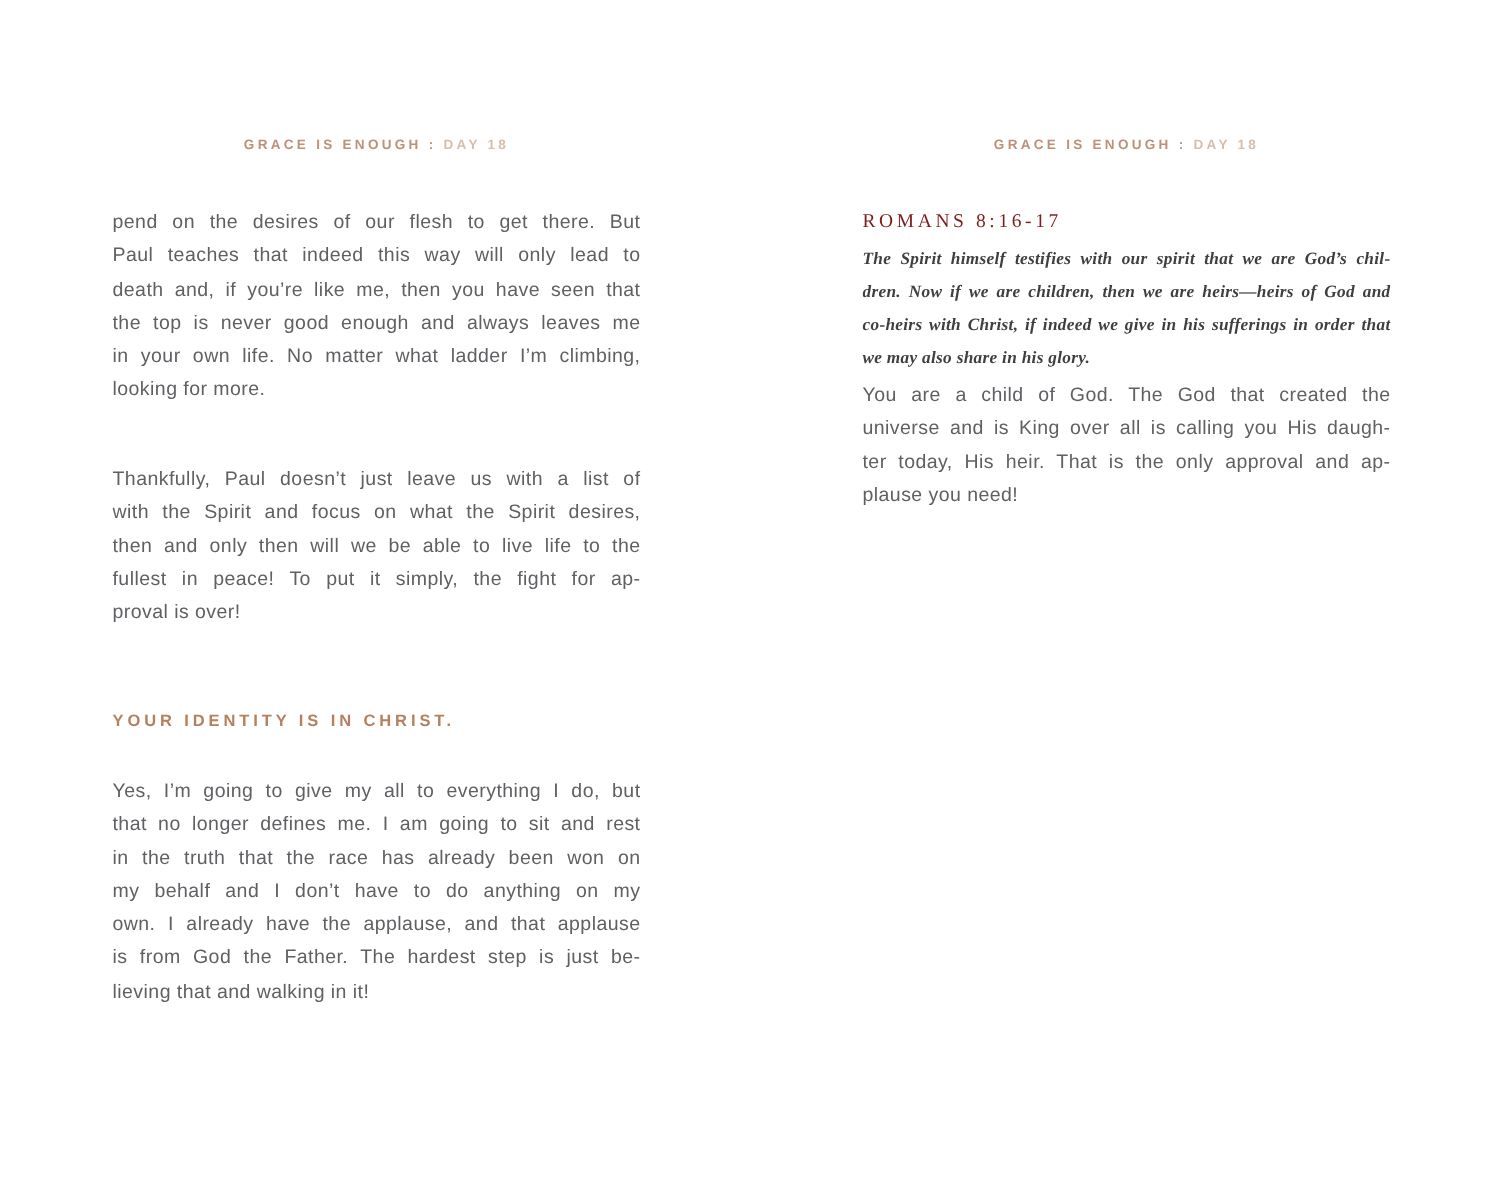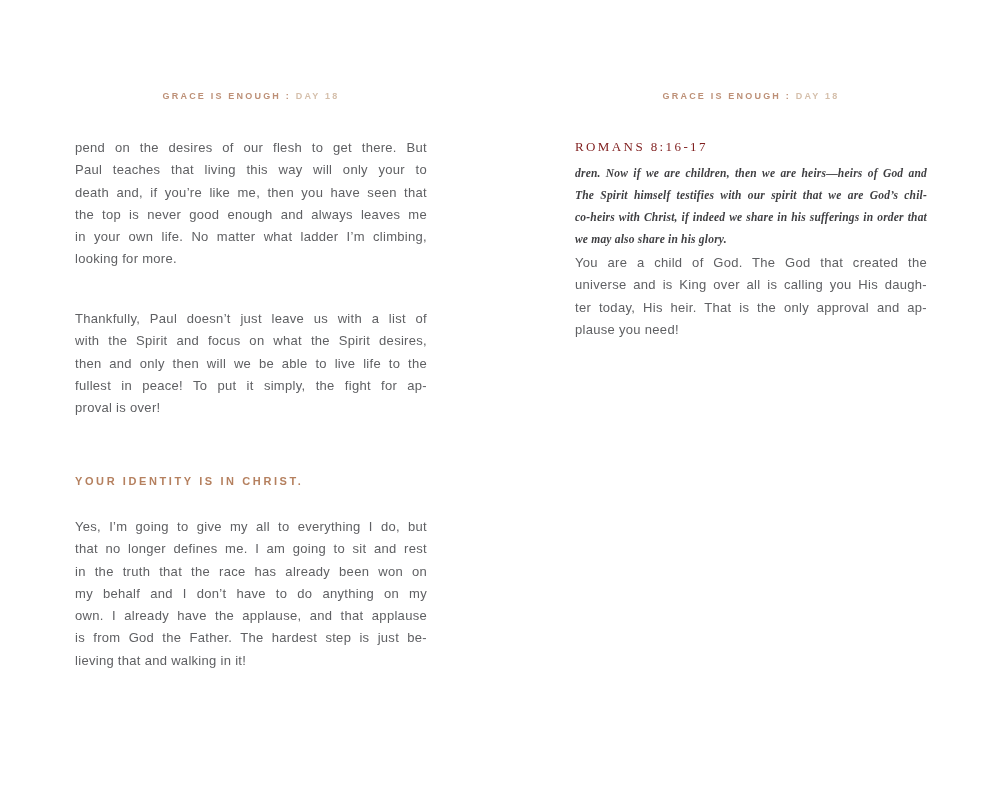--- a/index.html
+++ b/index.html
@@ -113,21 +113,21 @@
 <div class="spread">
 
   <section class="page left">
     <div class="page-header">
       <span>GRACE IS ENOUGH :</span>
       <span class="day">DAY 18</span>
     </div>
 
     <div class="body p1">
         <div class="jline">pend on the desires of our flesh to get there. But</div>
-        <div class="jline">Paul teaches that living this way will only your to</div>
+        <div class="jline">Paul teaches that indeed this way will only lead to</div>
         <div class="jline">death and, if you’re like me, then you have seen that</div>
         <div class="jline">the top is never good enough and always leaves me</div>
         <div class="jline">in your own life. No matter what ladder I’m climbing,</div>
         <div class="jline jlast">looking for more.</div>
       </div>
     <div class="body p2">
         <div class="jline">Thankfully, Paul doesn’t just leave us with a list of</div>
         <div class="jline">with the Spirit and focus on what the Spirit desires,</div>
         <div class="jline">then and only then will we be able to live life to the</div>
         <div class="jline">fullest in peace! To put it simply, the fight for ap-</div>
@@ -150,23 +150,23 @@
   </section>
 
   <section class="page right">
     <div class="page-header">
       <span>GRACE IS ENOUGH :</span>
       <span class="day">DAY 18</span>
     </div>
 
     <div class="verse-ref">ROMANS 8:16-17</div>
     <div class="verse">
+        <div class="jline">The Spirit himself testifies with our spirit that we are God’s chil-</div>
         <div class="jline">dren. Now if we are children, then we are heirs—heirs of God and</div>
-        <div class="jline">The Spirit himself testifies with our spirit that we are God’s chil-</div>
-        <div class="jline">co-heirs with Christ, if indeed we share in his sufferings in order that</div>
+        <div class="jline">co-heirs with Christ, if indeed we give in his sufferings in order that</div>
         <div class="jline jlast">we may also share in his glory.</div>
       </div>
 
     <div class="body rp1">
         <div class="jline">You are a child of God. The God that created the</div>
         <div class="jline">universe and is King over all is calling you His daugh-</div>
         <div class="jline">ter today, His heir. That is the only approval and ap-</div>
         <div class="jline jlast">plause you need!</div>
       </div>
 

